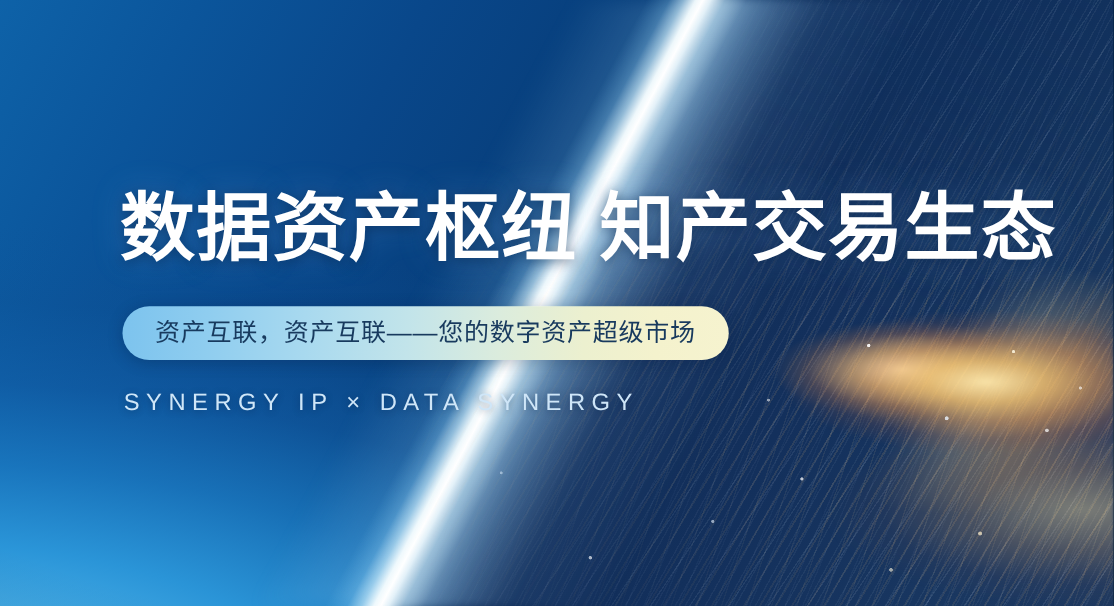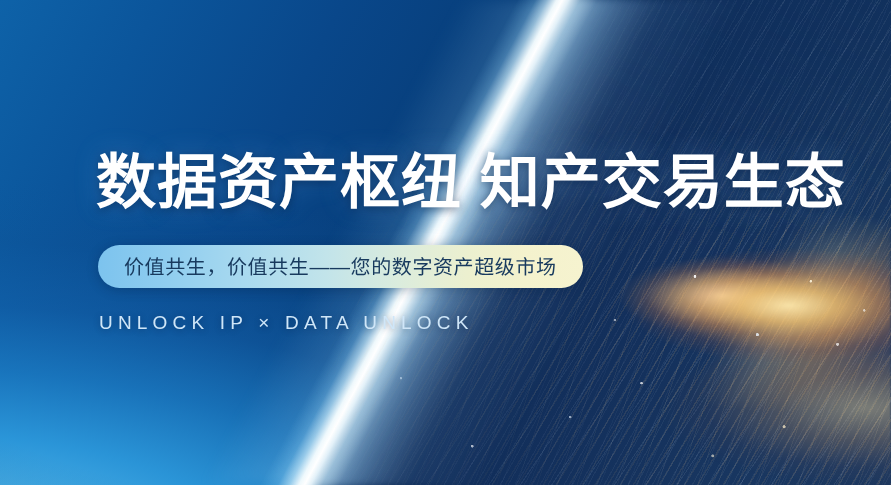--- a/index.html
+++ b/index.html
@@ -294,19 +294,19 @@
   <div class="layer" id="city-streak"></div>
   <div class="layer" id="city-core"></div>
   <div class="layer" id="speckles"></div>
   <div class="layer" id="vignette"></div>
 
   <div id="content">
 
     <h1 id="headline">数据资产枢纽 知产交易生态</h1>
 
     <div id="subtitle-pill">
-      <span id="subtitle-text">价值共生，价值共生——您的数字资产超级市场</span>
+      <span id="subtitle-text">资产互联，资产互联——您的数字资产超级市场</span>
     </div>
 
-    <p id="tagline">UNLOCK IP × DATA UNLOCK</p>
+    <p id="tagline">SYNERGY IP × DATA SYNERGY</p>
 
   </div>
 </div>
 
 </body></html>

